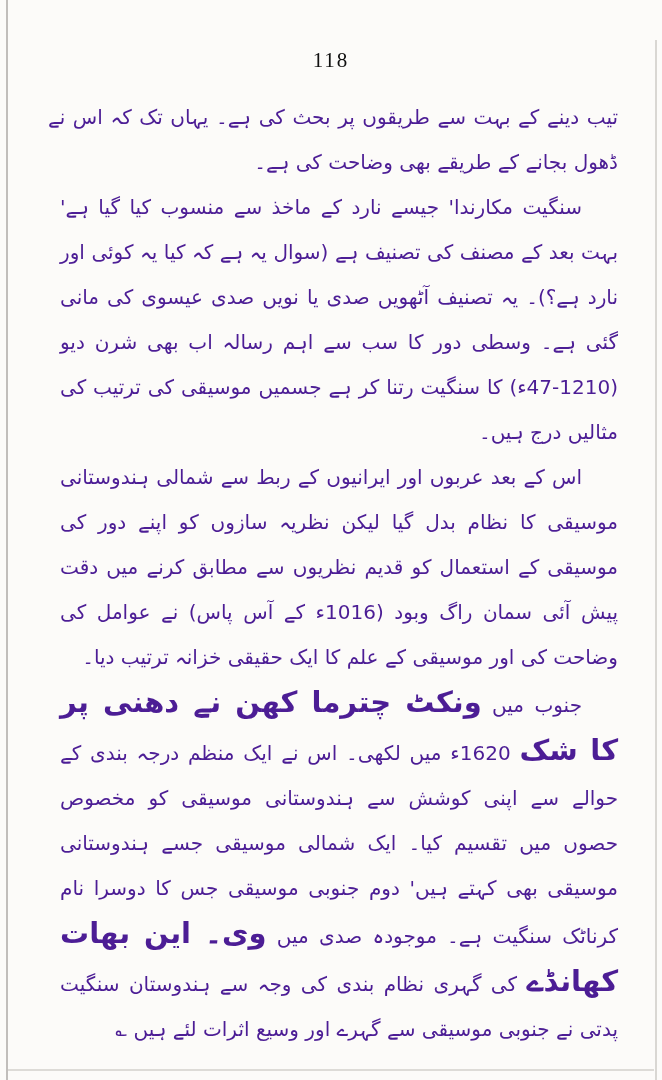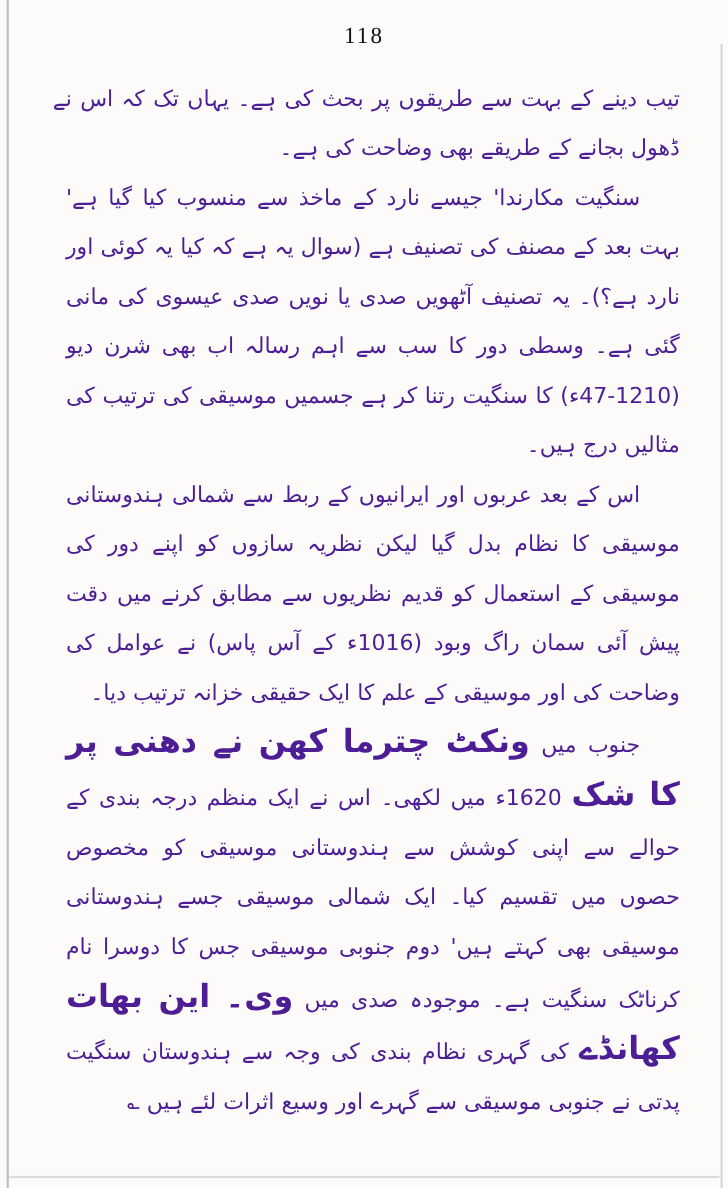--- a/index.html
+++ b/index.html
@@ -15,21 +15,21 @@
   .page {
     position: absolute;
     inset: 0;
     background: #fcfbf9;
   }
   .scan-edge { position: absolute; pointer-events: none; }
   .edge-left   { left: 6px;  top: 0; bottom: 0; width: 2px;   background: #8f8d88; opacity: .55; }
   .edge-right  { right: 5px; top: 40px; bottom: 0; width: 2px; background: #a5a29c; opacity: .40; }
   .edge-bottom { left: 8px; right: 8px; bottom: 9px; height: 2px; background: #b7b4ae; opacity: .45; }
   .page-number {
-    margin-top: 20px;
+    margin-top: 48px;
     text-align: center;
     font-family: "Liberation Serif", "DejaVu Serif", serif;
     font-size: 21px;
     letter-spacing: 2px;
     color: #101010;
   }
   .text {
     direction: rtl;
     unicode-bidi: embed;
     padding: 22px 44px 0 48px;

